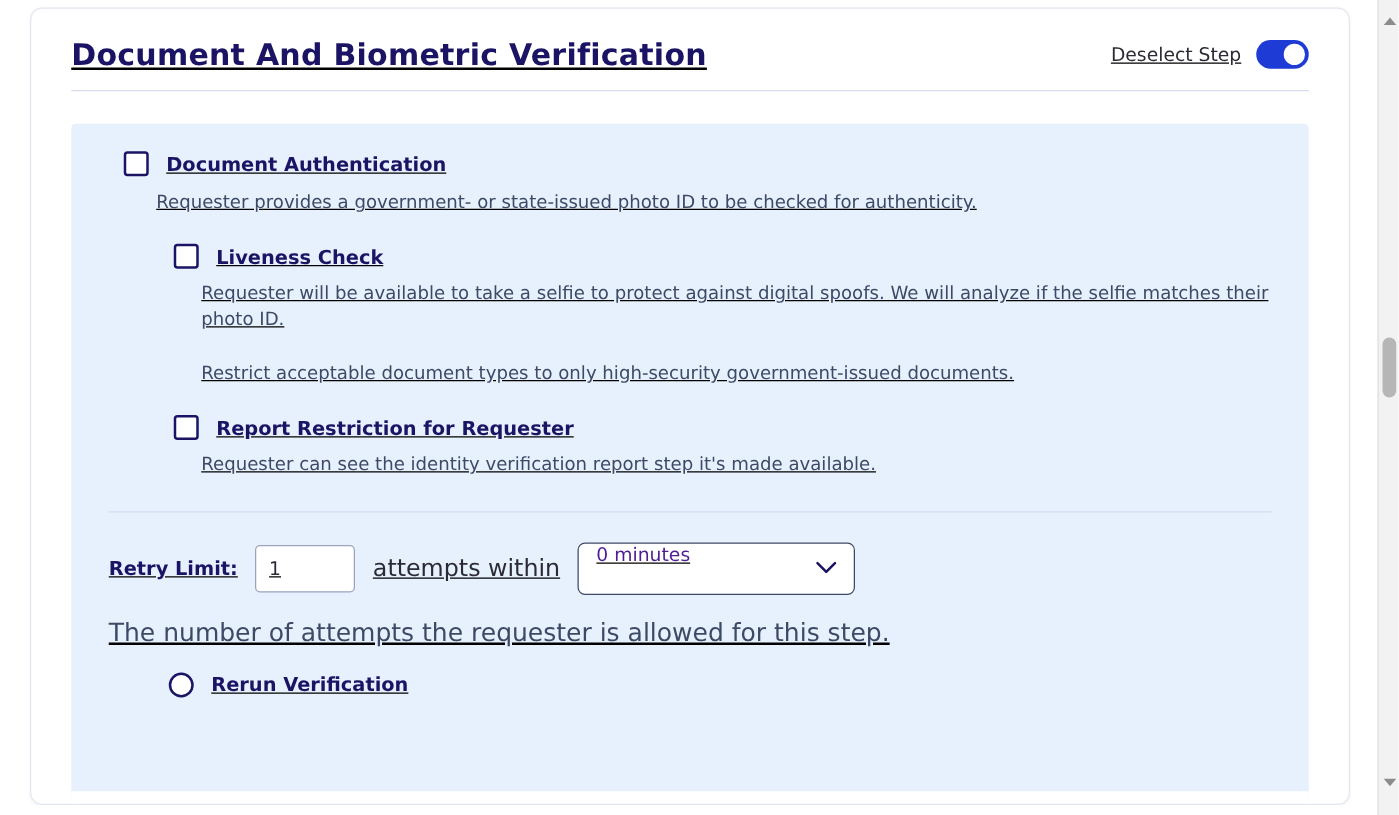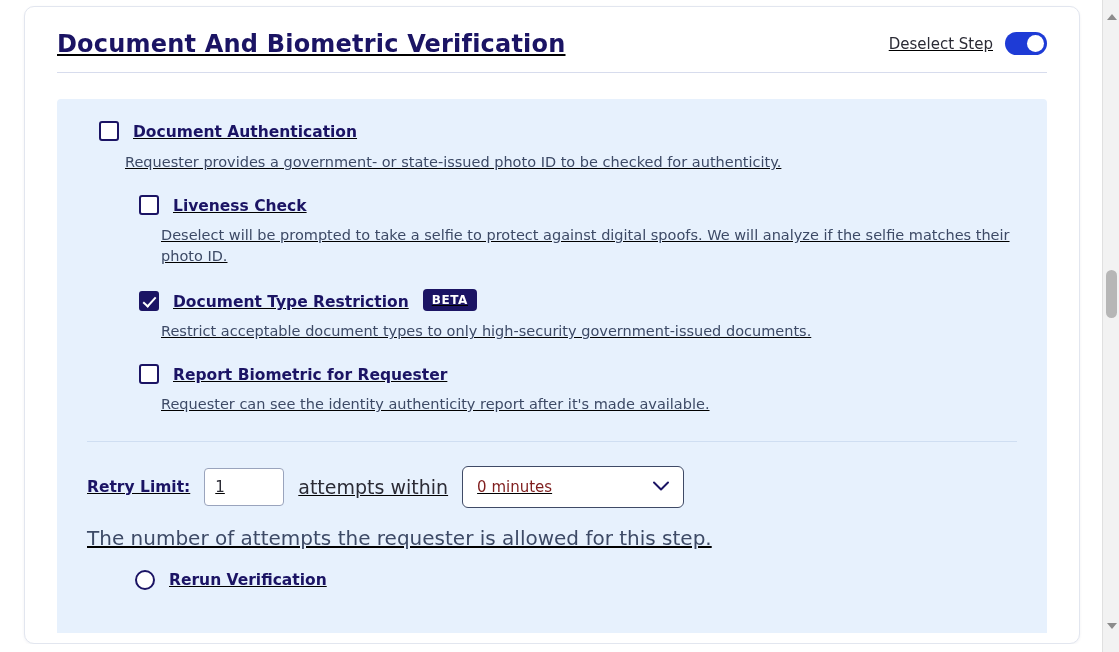--- a/index.html
+++ b/index.html
@@ -167,24 +167,23 @@
   .select-wrap {
     position: relative;
     width: 222px; height: 42px;
   }
   .select-box {
     width: 100%; height: 100%;
     border: 1px solid #3f4a66;
     border-radius: 6px;
     background: #ffffff;
     display: flex;
-    align-items: center;
     padding: 0 14px;
     font-size: 15px;
-    color: #7f1d1d;
+    color: #4c1d95;
     cursor: pointer;
   }
   .chev {
     position: absolute;
     right: 14px; top: 50%;
     transform: translateY(-50%);
     pointer-events: none;
   }
   .help-text {
     font-size: 20px;
@@ -280,38 +279,33 @@
           <span class="cb"></span>
           <span class="opt-label">Document Authentication</span>
         </div>
         <div class="opt-desc lvl1-desc">Requester provides a government- or state-issued photo ID to be checked for authenticity.</div>
 
         <div class="block lvl2">
           <div class="row">
             <span class="cb"></span>
             <span class="opt-label">Liveness Check</span>
           </div>
-          <div class="opt-desc lvl2-desc">Deselect will be prompted to take a selfie to protect against digital spoofs. We will analyze if the selfie matches their photo ID.</div>
+          <div class="opt-desc lvl2-desc">Requester will be available to take a selfie to protect against digital spoofs. We will analyze if the selfie matches their photo ID.</div>
         </div>
 
         <div class="block lvl2">
-          <div class="row">
-            <span class="cb checked"></span>
-            <span class="opt-label">Document Type Restriction</span>
-            <span class="badge">BETA</span>
-          </div>
           <div class="opt-desc lvl2-desc">Restrict acceptable document types to only high-security government-issued documents.</div>
         </div>
 
         <div class="block lvl2">
           <div class="row">
             <span class="cb"></span>
-            <span class="opt-label">Report Biometric for Requester</span>
+            <span class="opt-label">Report Restriction for Requester</span>
           </div>
-          <div class="opt-desc lvl2-desc">Requester can see the identity authenticity report after it's made available.</div>
+          <div class="opt-desc lvl2-desc">Requester can see the identity verification report step it's made available.</div>
         </div>
 
         <div class="divider"></div>
 
         <div class="retry-row">
           <span class="retry-label">Retry Limit:</span>
           <input class="num-input" type="text" value="1" style="">
           <span class="attempts-text">attempts within</span>
           <span class="select-wrap">
             <span class="select-box">

